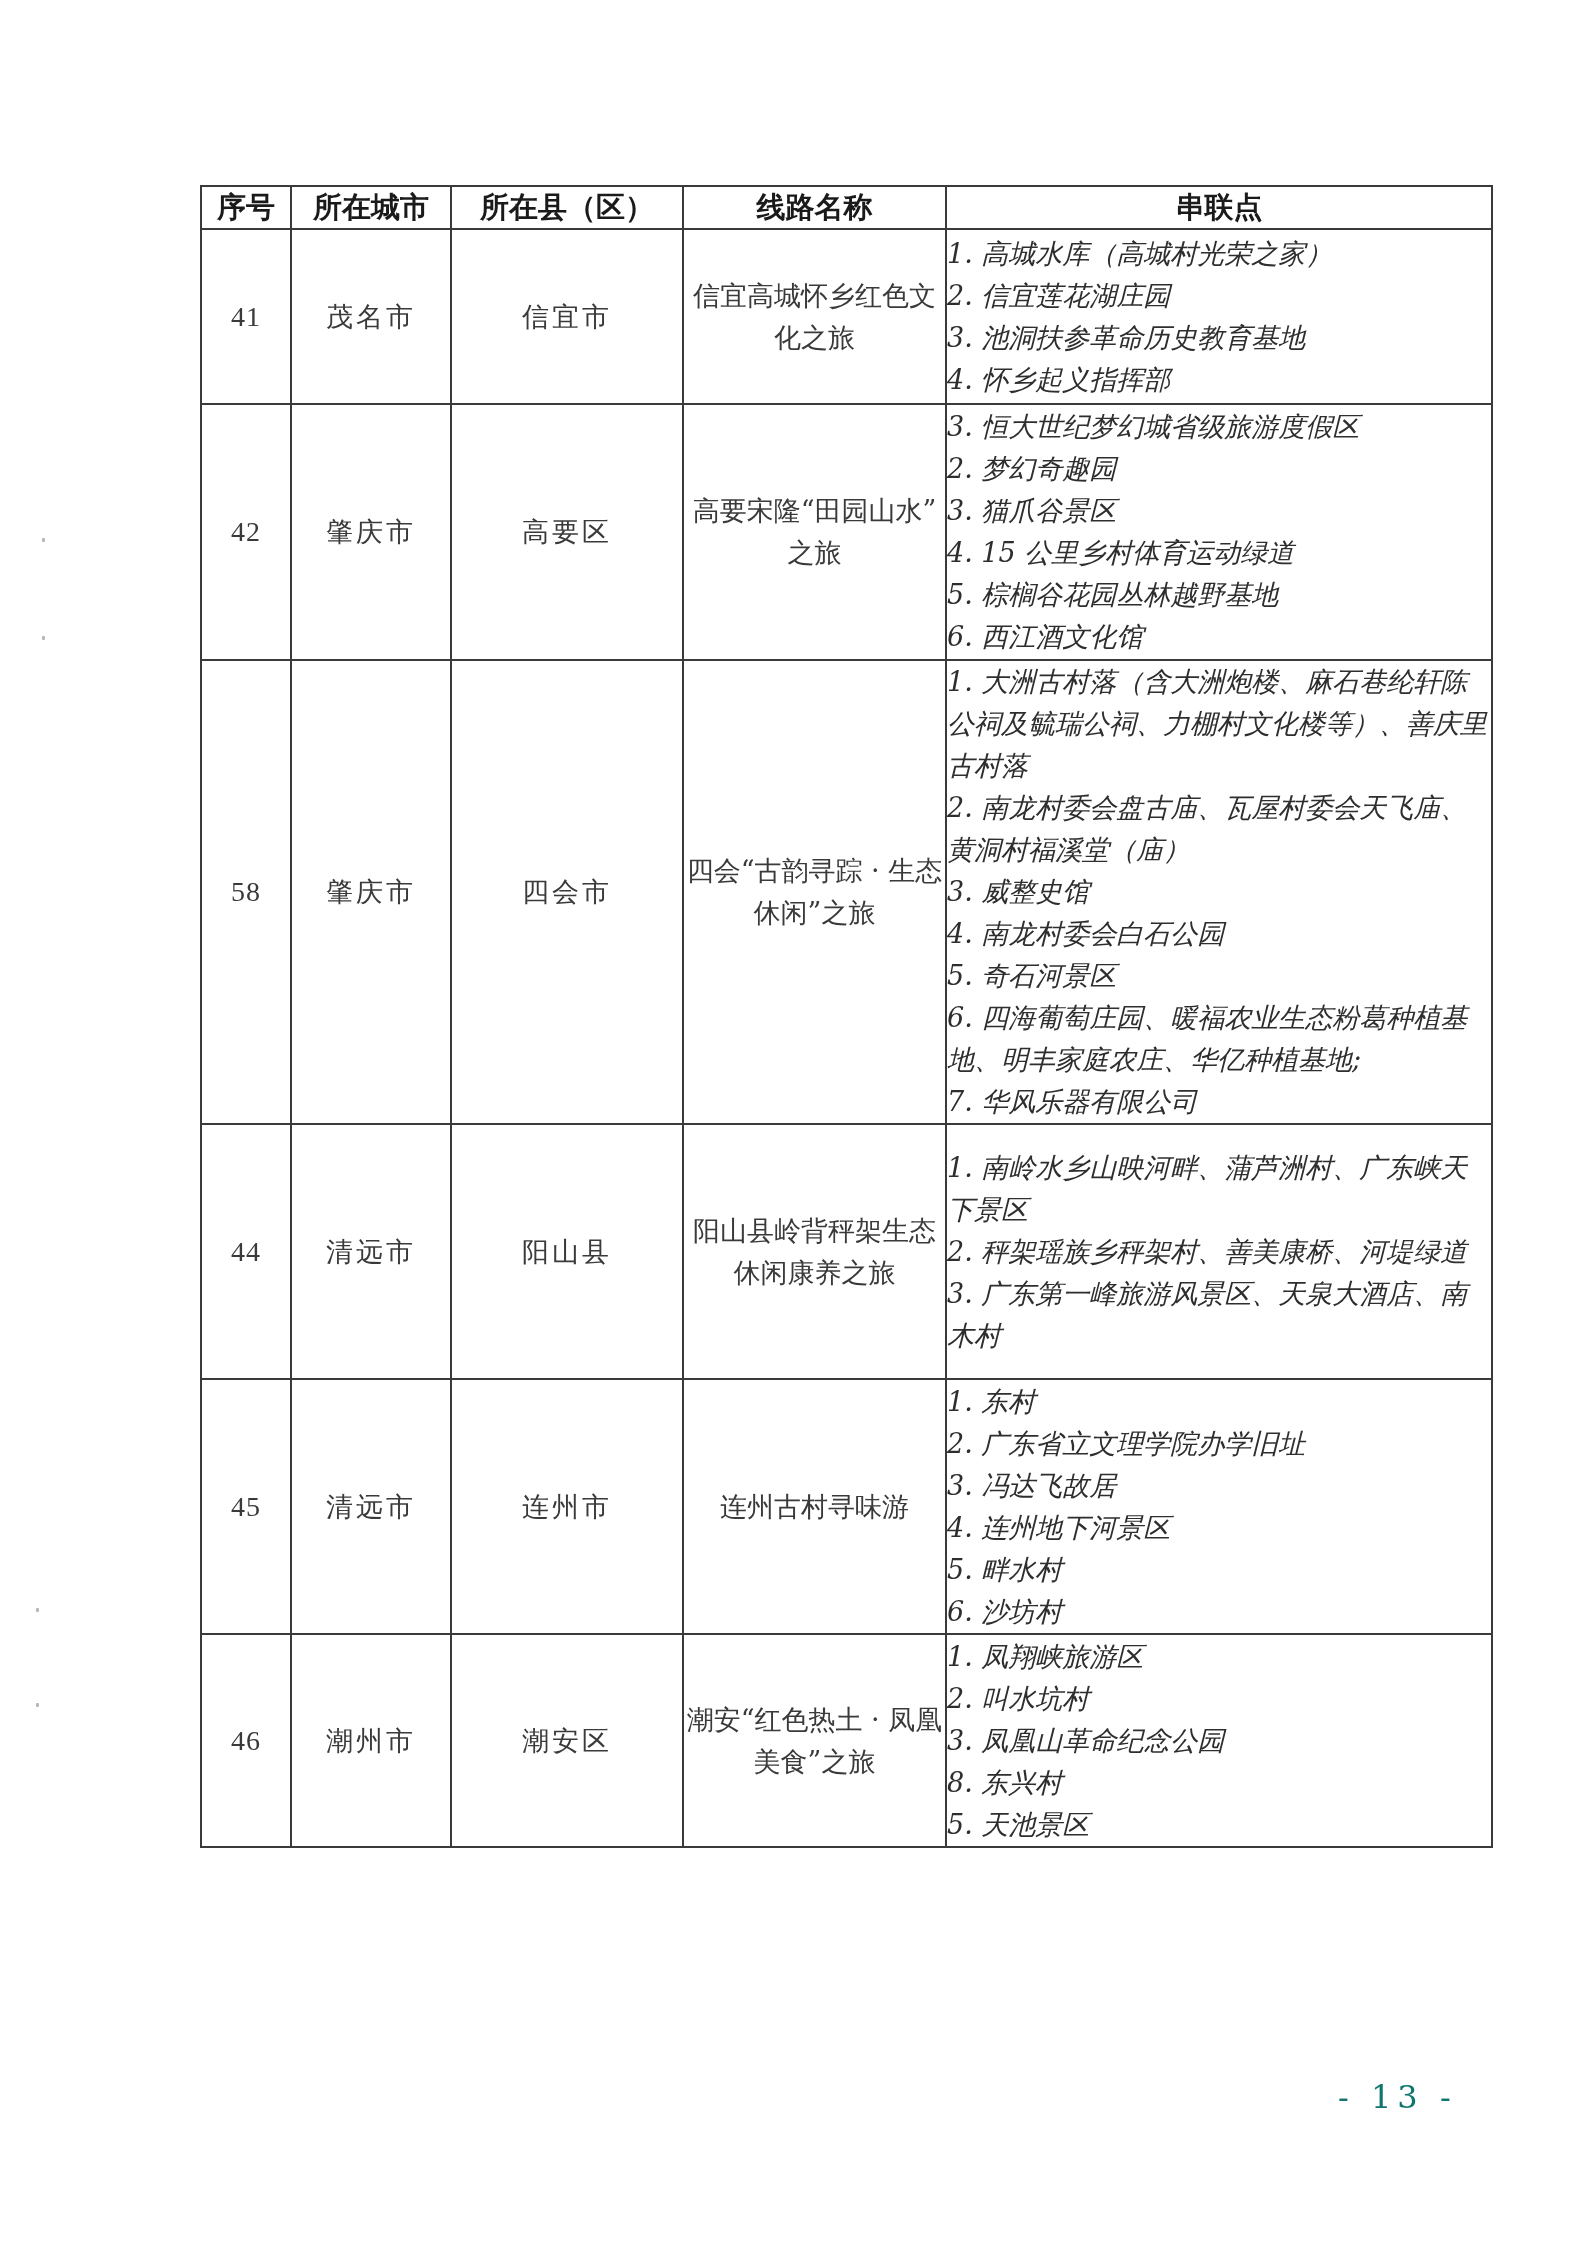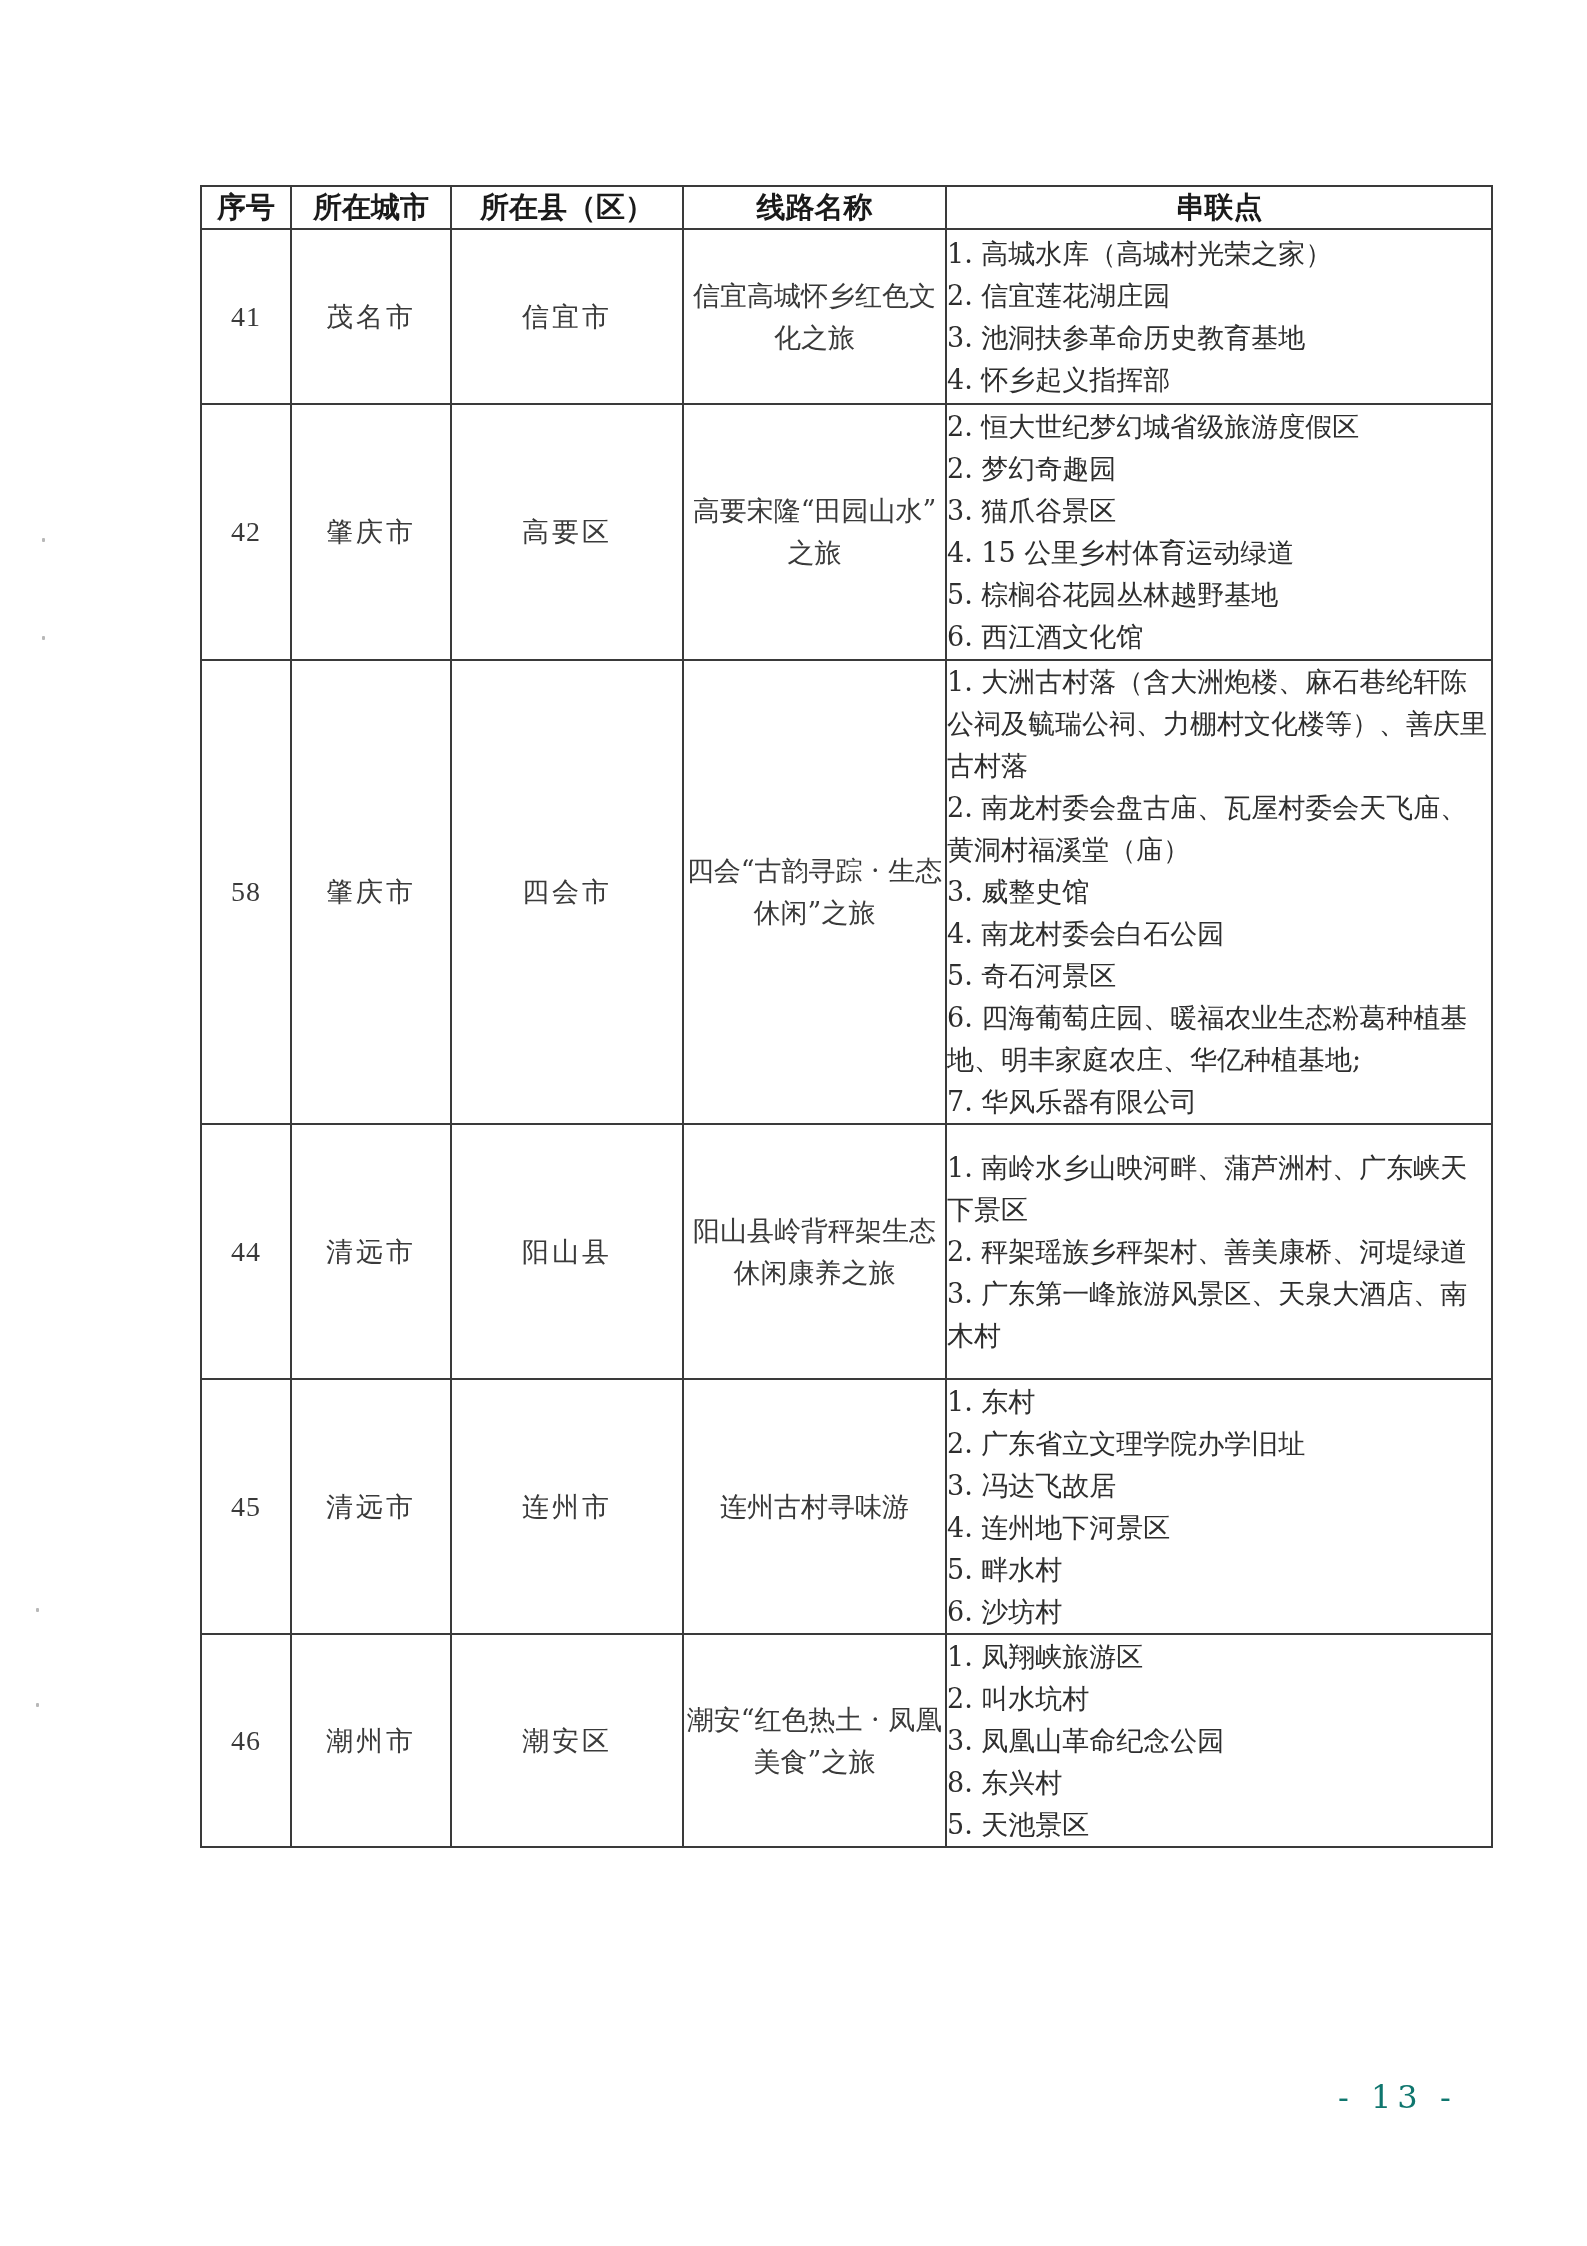--- a/index.html
+++ b/index.html
@@ -47,21 +47,21 @@
     td.c-route.center { text-align: center; border-radius: 20px; }
     td.c-route.left { text-align: center; }
     td.c-points {
       font-size: 27px;
       line-height: 42px;
       padding: 2px 2px 2px 3px;
       text-align: left;
       vertical-align: top;
       color: #2e2e2e;
     }
-    .pt { display: block; }
+    .pt { display: block; font-style: italic; }
     .page-num {
       position: absolute; left: 1338px; top: 2078px;
       font-size: 32px; color: #0f766e;
       font-family: "DejaVu Serif", serif;
       letter-spacing: 6px;
     }
   </style>
 </head>
 <body>
 
@@ -101,21 +101,21 @@
         <span class="pt">4. 怀乡起义指挥部</span>
       </td>
     </tr>
 
     <tr style="height:256px">
       <td class="c-num">42</td>
       <td class="c-city">肇庆市</td>
       <td class="c-county">高要区</td>
       <td class="c-route left">高要宋隆“田园山水” 之旅</td>
       <td class="c-points">
-        <span class="pt">2. 恒大世纪梦幻城省级旅游度假区</span>
+        <span class="pt">3. 恒大世纪梦幻城省级旅游度假区</span>
         <span class="pt">2. 梦幻奇趣园</span>
         <span class="pt">3. 猫爪谷景区</span>
         <span class="pt">4. 15 公里乡村体育运动绿道</span>
         <span class="pt">5. 棕榈谷花园丛林越野基地</span>
         <span class="pt">6. 西江酒文化馆</span>
       </td>
     </tr>
 
     <tr style="height:463px">
       <td class="c-num">58</td>

